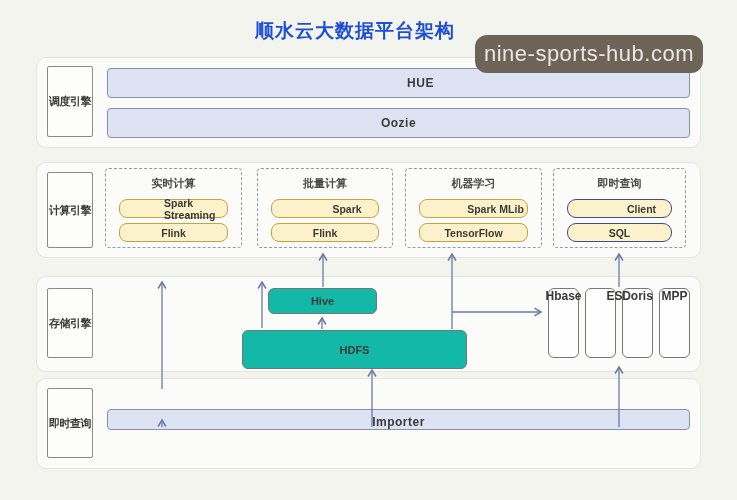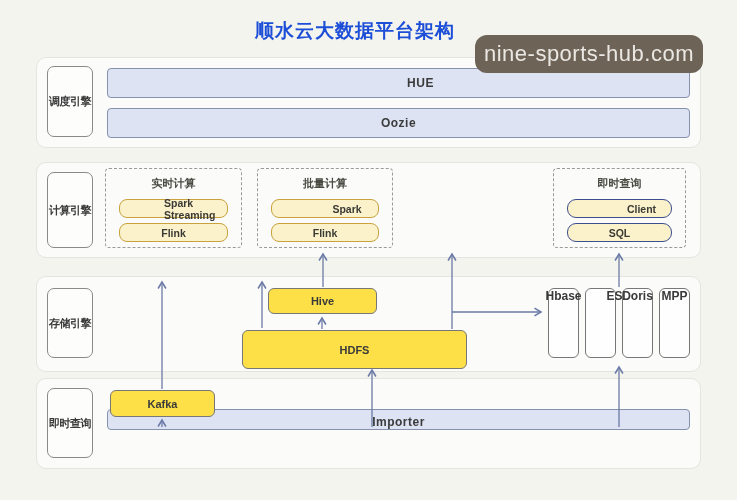--- a/index.html
+++ b/index.html
@@ -25,21 +25,21 @@
     position:absolute;left:36px;width:665px;
     background:#fbfbfa;border:1px solid #e4e5e0;border-radius:10px;
     box-sizing:border-box;
   }
   #sec-scheduling{top:57px;height:91px;}
   #sec-computing{top:162px;height:96px;}
   #sec-storage{top:276px;height:96px;}
   #sec-access{top:378px;height:91px;}
   .label-box{
     position:absolute;width:46px;
-    background:#fdfdfc;border:1.2px solid #8a8a8a;border-radius:7px;
+    background:#fdfdfc;border:1.2px solid #8a8a8a;border-radius:2px;
     display:flex;align-items:center;justify-content:center;
     font-size:11px;font-weight:bold;color:#3a3a3a;letter-spacing:-0.5px;
     box-sizing:border-box;z-index:5;
   }
   .bar{
     position:absolute;left:107px;width:583px;height:30px;
     background:#dde3f3;border:1px solid #8591ad;border-radius:4px;
     display:flex;align-items:center;justify-content:center;
     font-size:12px;font-weight:bold;color:#3b3b3b;letter-spacing:0.5px;
     box-sizing:border-box;z-index:4;
@@ -57,21 +57,21 @@
     position:absolute;left:13px;right:13px;height:19px;
     background:#fbf2cc;border:1.3px solid #c9a23d;border-radius:8px;
     display:flex;align-items:center;justify-content:center;
     font-size:10.5px;font-weight:bold;color:#3a3a34;
     box-sizing:border-box;
   }
   .y-item.row1{top:30px;padding-left:44px;}
   .y-item.row2{top:54px;}
   .y-item.blue-border{border-color:#3d4e8f;border-radius:9px;}
   .white-box{
-    position:absolute;background:#fde047;border:1.2px solid #777;
+    position:absolute;background:#14b8a6;border:1.2px solid #777;
     border-radius:6px;box-sizing:border-box;
     display:flex;align-items:center;justify-content:center;
     font-size:11px;font-weight:bold;color:#3a3a3a;z-index:5;
   }
   .v-box{
     position:absolute;top:288px;width:31px;height:70px;
     background:#fefefe;border:1.2px solid #777;border-radius:6px;
     box-sizing:border-box;display:flex;align-items:flex-start;justify-content:center;
     font-size:12px;font-weight:bold;color:#3a3a3a;z-index:5;
   }
@@ -108,20 +108,25 @@
     <div class="y-item row1">Spark Streaming</div>
     <div class="y-item row2">Flink</div>
   </div>
 
   <div class="dashed-group" style="left:257px;width:136px;">
     <div class="g-title">批量计算</div>
     <div class="y-item row1">Spark</div>
     <div class="y-item row2">Flink</div>
   </div>
 
+  <div class="dashed-group" style="left:405px;width:137px;">
+    <div class="g-title">机器学习</div>
+    <div class="y-item row1">Spark MLib</div>
+    <div class="y-item row2">TensorFlow</div>
+  </div>
 
   <div class="dashed-group" style="left:553px;width:133px;">
     <div class="g-title">即时查询</div>
     <div class="y-item row1 blue-border">Client</div>
     <div class="y-item row2 blue-border">SQL</div>
   </div>
 
   <div class="section" id="sec-storage"></div>
   <div class="label-box" style="left:47px;top:288px;height:70px;">
     <span>存储引擎</span>
@@ -142,23 +147,20 @@
     <span>Doris</span>
   </div>
   <div class="v-box" style="left:659px;">
     <span>MPP</span>
   </div>
 
   <div class="section" id="sec-access"></div>
   <div class="label-box" style="left:47px;top:388px;height:70px;">
     <span>即时查询</span>
   </div>
-  <div class="white-box" style="left:110px;top:390px;width:105px;height:27px;">
-    <span>Kafka</span>
-  </div>
   <div class="bar" style="top:409px;height:21px;align-items:flex-end;">
     <span>Importer</span>
   </div>
 
   <svg id="edges" viewBox="0 0 737 500">
     <defs>
       <marker id="ah" markerWidth="9" markerHeight="8" refX="5.5" refY="3.5" orient="auto">
         <path d="M0.5,0.5 L5.5,3.5 L0.5,6.5" fill="none" stroke="#6b7aa6" stroke-width="1.2"></path>
       </marker>
     </defs>

